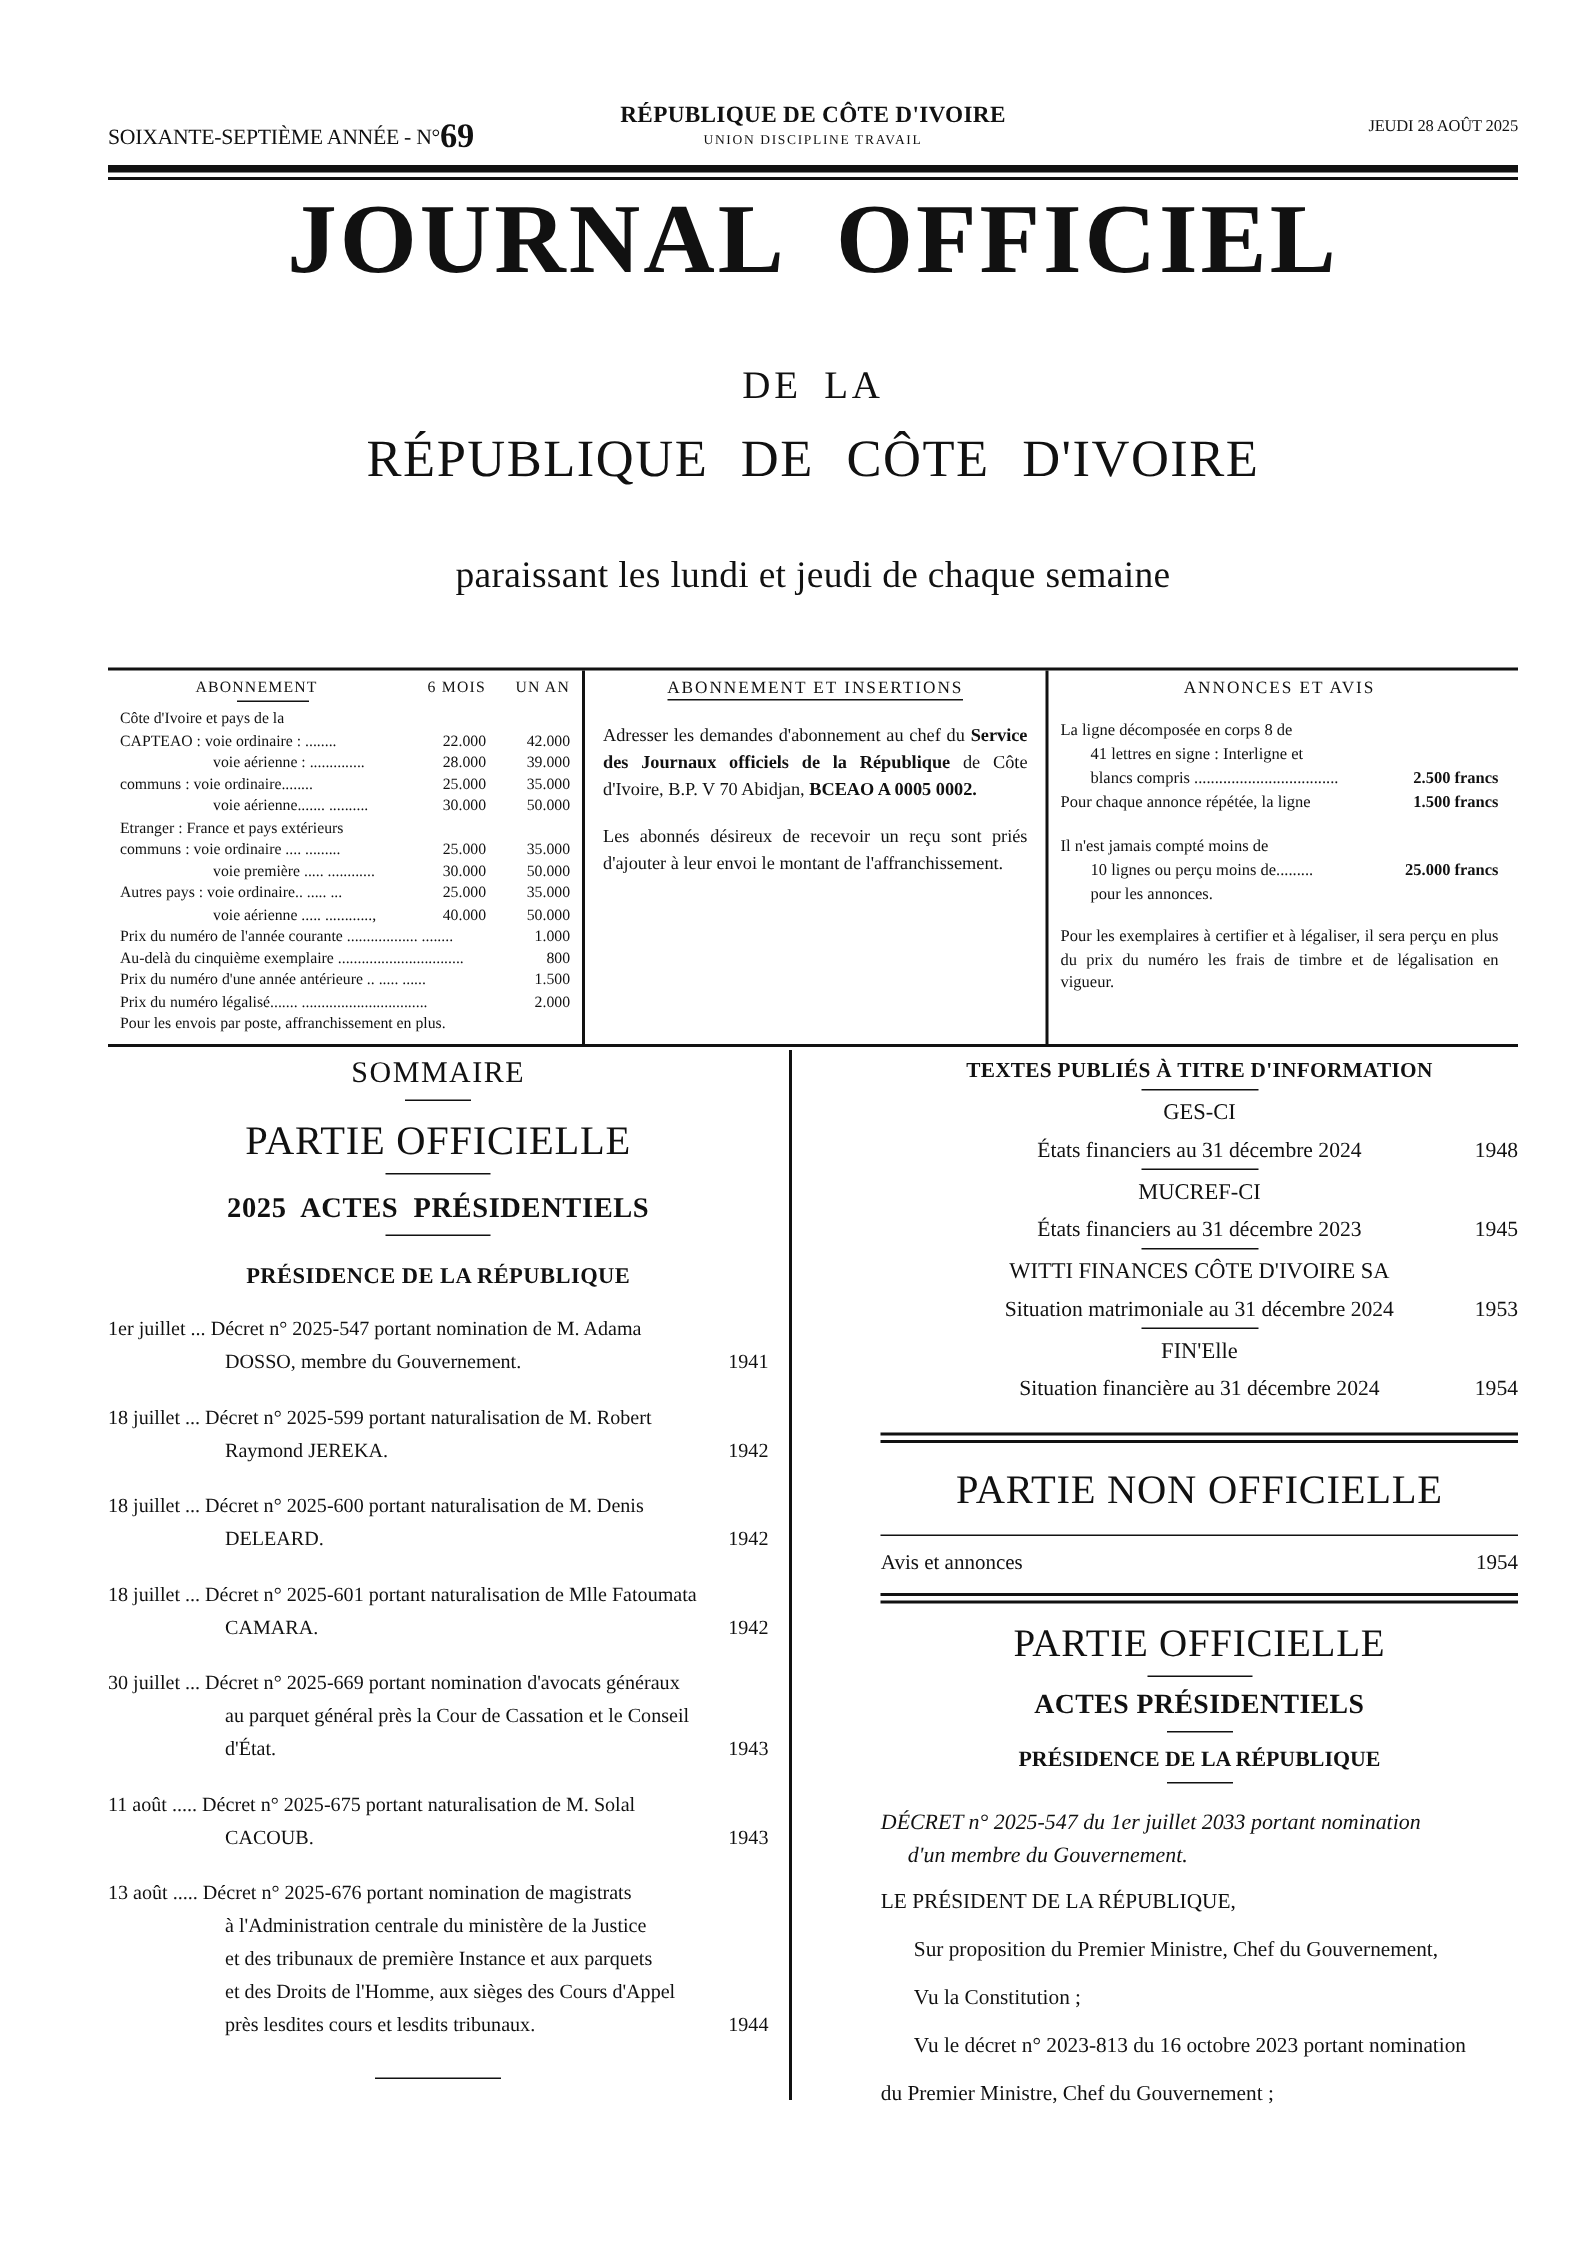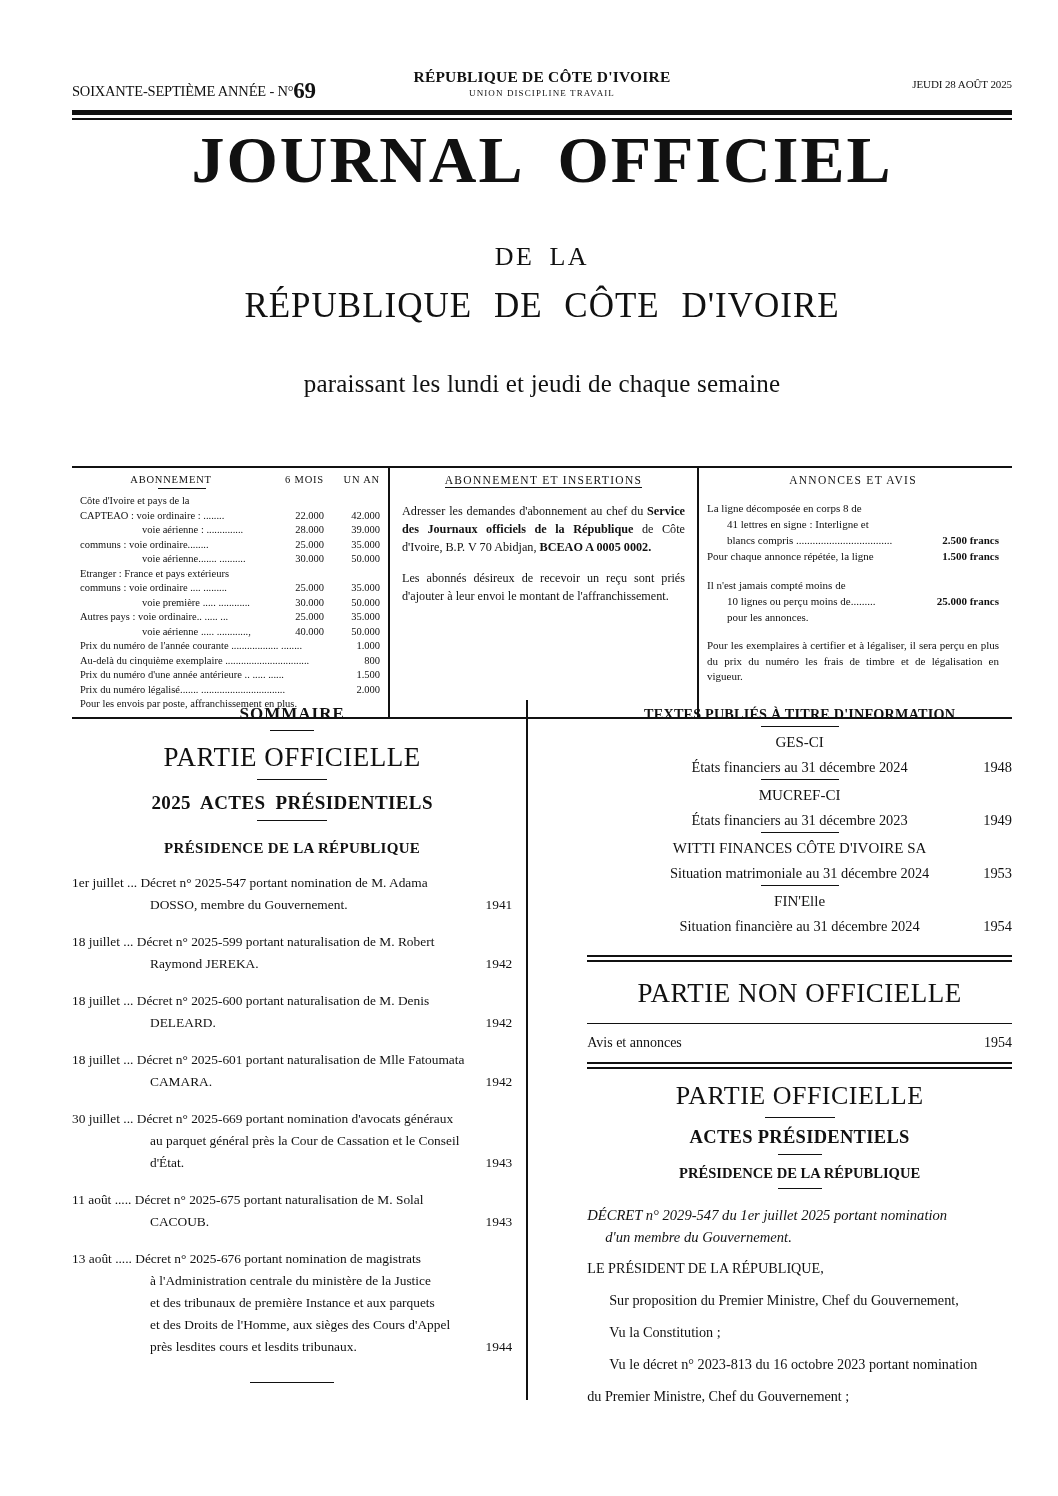--- a/index.html
+++ b/index.html
@@ -103,21 +103,21 @@
   }
   .paraissant {
     font-size: 25px;
     margin-top: 44px;
     letter-spacing: 0.2px;
   }
 
   
   .boxes {
     position: absolute;
-    left: 72px; top: 466px;
+    left: 72px; top: 445px;
     width: 940px;
     height: 253px;
     border-top: 2px solid #111;
     border-bottom: 2px solid #111;
     box-sizing: border-box;
     display: flex;
   }
   .boxes .col {
     box-sizing: border-box;
     padding: 6px 8px 0 8px;
@@ -201,22 +201,22 @@
     width: 940px;
     height: 700px;
     display: flex;
   }
   .colL { width: 468px; padding-right: 14px; box-sizing: border-box; position: relative; }
   .colDiv { width: 2px; background: #111; }
   .colR { width: 470px; padding-left: 32px; box-sizing: border-box; position: relative; margin-left: 27px; }
 
   .sommaire {
     text-align: center;
-    font-size: 17px;
-    font-weight: bold;
+    font-size: 20px;
+    font-weight: normal;
     letter-spacing: 1px;
     margin-top: 4px;
   }
   .dash {
     width: 44px; height: 1px; background: #111;
     margin: 6px auto 0 auto;
   }
   .dash.w70 { width: 70px; }
   .partie-off {
     text-align: center;
@@ -558,21 +558,21 @@
     <div class="colDiv"></div>
 
     <div class="colR">
       <div class="textes-head">TEXTES PUBLIÉS À TITRE D'INFORMATION</div>
       <div id="textes-items">
           <div class="org-rule"></div>
           <div class="org">GES-CI</div>
           <div class="fin-row"><span>États financiers au 31 décembre 2024</span><span class="pg">1948</span></div>
           <div class="org-rule"></div>
           <div class="org">MUCREF-CI</div>
-          <div class="fin-row"><span>États financiers au 31 décembre 2023</span><span class="pg">1949</span></div>
+          <div class="fin-row"><span>États financiers au 31 décembre 2023</span><span class="pg">1945</span></div>
           <div class="org-rule"></div>
           <div class="org">WITTI FINANCES CÔTE D'IVOIRE SA</div>
           <div class="fin-row"><span>Situation matrimoniale au 31 décembre 2024</span><span class="pg">1953</span></div>
           <div class="org-rule"></div>
           <div class="org">FIN'Elle</div>
           <div class="fin-row"><span>Situation financière au 31 décembre 2024</span><span class="pg">1954</span></div>
         </div>
 
       <div class="dbl-rule"></div>
       <div class="partie-non">PARTIE  NON OFFICIELLE</div>
@@ -584,21 +584,21 @@
       <div class="dbl-rule" style="margin-top:4px;"></div>
 
       <div class="partie-off2">PARTIE OFFICIELLE</div>
       <div class="dash w70"></div>
       <div class="actes2">ACTES PRÉSIDENTIELS</div>
       <div class="dash"></div>
       <div class="presidence2">PRÉSIDENCE DE LA RÉPUBLIQUE</div>
       <div class="dash"></div>
 
       <div class="decret-title">
-        <span>DÉCRET n° 2029-547 du 1er juillet 2025 portant nomination</span>
+        <span>DÉCRET n° 2025-547 du 1er juillet 2033 portant nomination</span>
         <span class="l2">d'un membre du Gouvernement.</span>
       </div>
       <div class="body-line noind">LE PRÉSIDENT DE LA RÉPUBLIQUE,</div>
       <div id="decret-body">
           <div class="body-line ind">Sur proposition du Premier Ministre, Chef du Gouvernement,</div>
           <div class="body-line ind">Vu la Constitution ;</div>
           <div class="body-line ind">Vu le décret n° 2023-813 du 16 octobre 2023 portant nomination</div>
           <div class="body-line noind">du Premier Ministre, Chef du Gouvernement ;</div>
         </div>
     </div>

